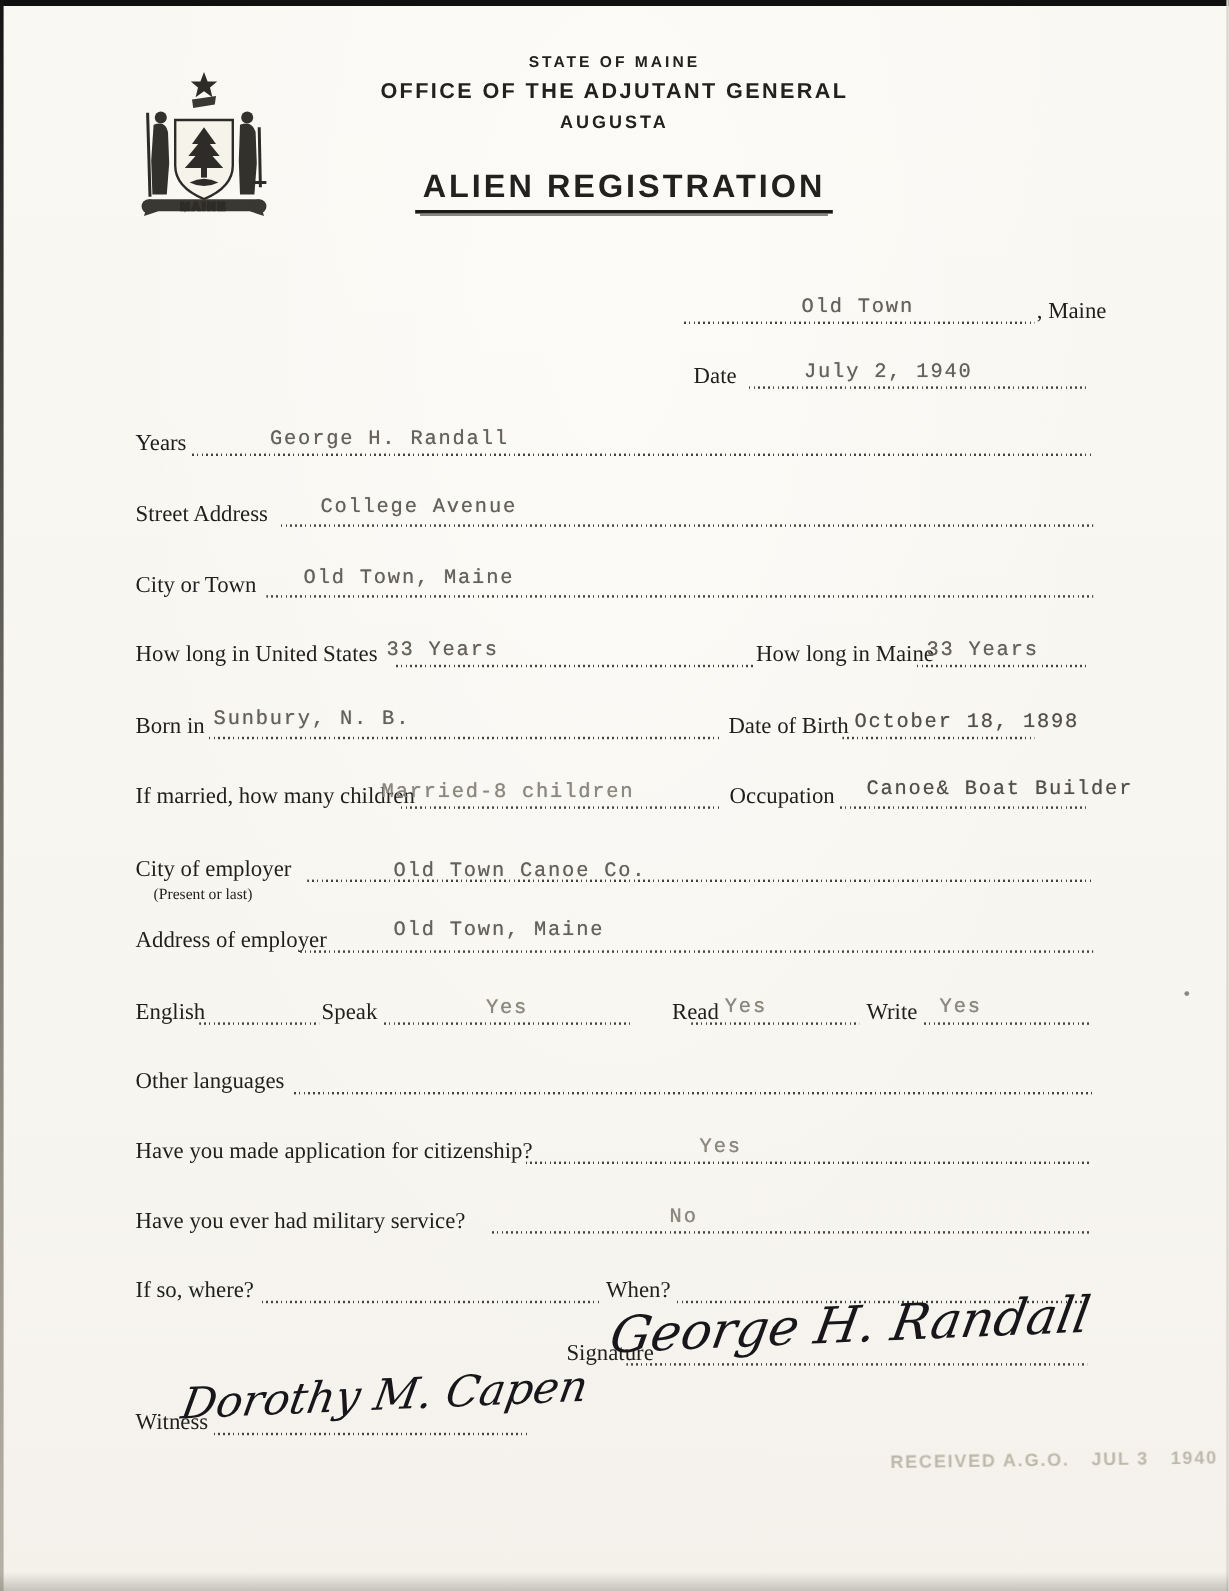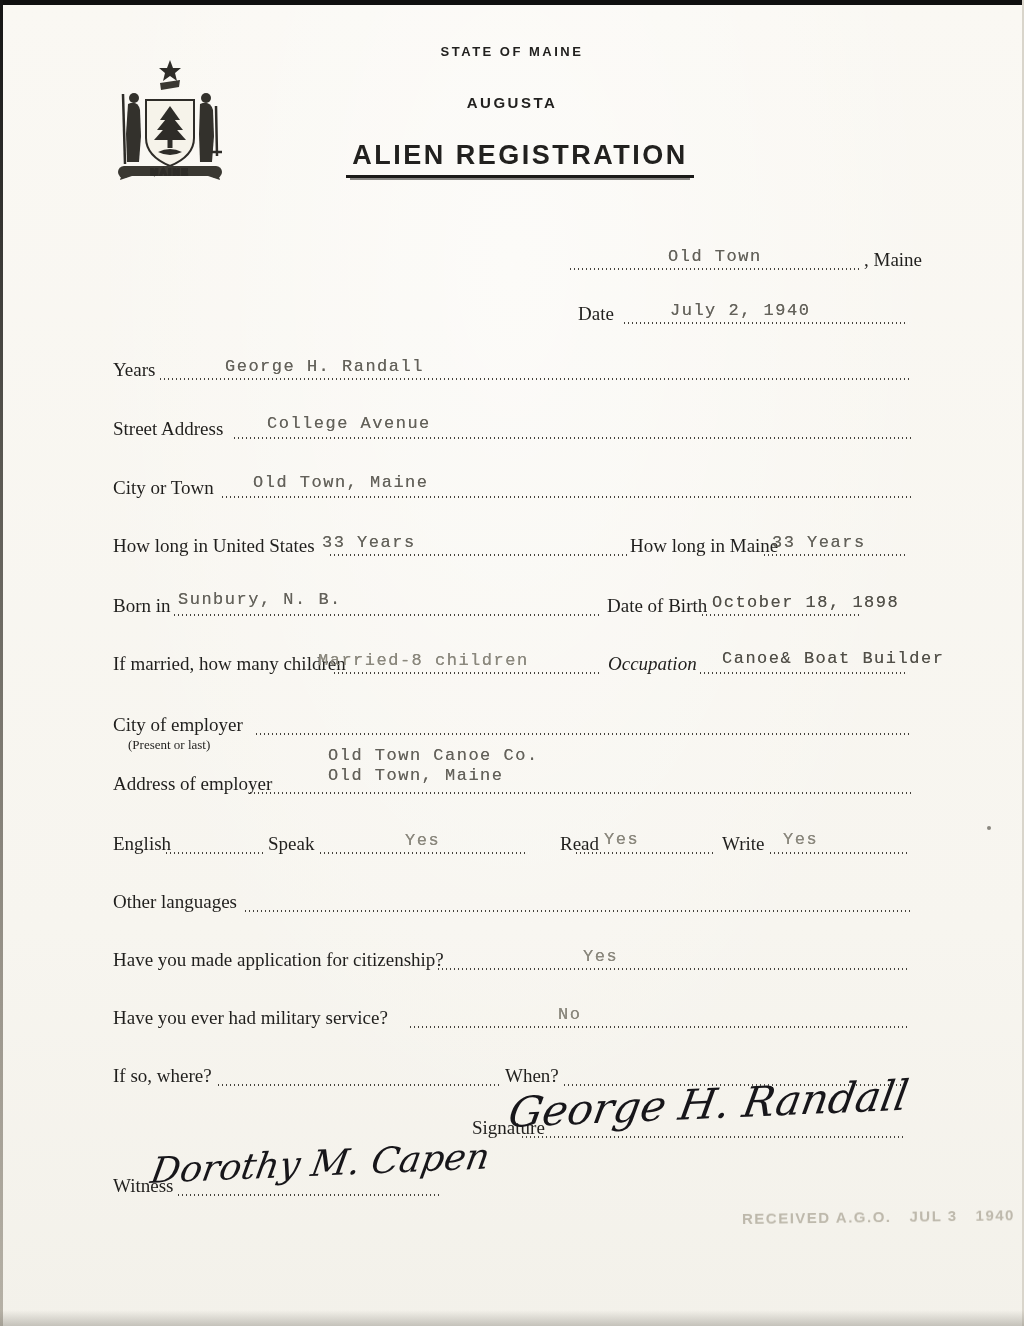--- a/index.html
+++ b/index.html
@@ -81,20 +81,21 @@
       <g>
         <path d="M14 110 L106 110 L110 124 L98 120 L22 120 L10 124 Z" fill="#3a3832" stroke="none"></path>
         <circle cx="14" cy="116" r="6" fill="#3a3832" stroke="none"></circle>
         <circle cx="106" cy="116" r="6" fill="#3a3832" stroke="none"></circle>
         <text x="60" y="119" text-anchor="middle" font-family="Liberation Sans, sans-serif" font-size="9" font-weight="bold" letter-spacing="2" fill="#ece8dc">MAINE</text>
       </g>
     </g>
   </svg>
 
   <div class="hdr-state hdr">STATE OF MAINE</div>
+  <div class="hdr-office hdr">OFFICE OF THE ADJUTANT GENERAL</div>
   <div class="hdr-city hdr">AUGUSTA</div>
   <div class="hdr-title hdr"><span class="t">ALIEN REGISTRATION</span></div>
 
   <div class="dots" style="left:570px;top:268px;width:292px;"></div>
   <div class="typed" style="left:668px;top:247px;">Old Town</div>
   <div class="lbl" style="left:864px;top:250px;">, Maine</div>
 
   <div class="lbl" style="left:578px;top:304px;">Date</div>
   <div class="dots" style="left:624px;top:322px;width:284px;"></div>
   <div class="typed" style="left:670px;top:301px;">July 2, 1940</div>
@@ -121,28 +122,28 @@
   <div class="lbl" style="left:113px;top:596px;">Born in</div>
   <div class="dots" style="left:174px;top:614px;width:426px;"></div>
   <div class="typed" style="left:178px;top:590px;">Sunbury, N. B.</div>
   <div class="lbl" style="left:607px;top:596px;">Date of Birth</div>
   <div class="dots" style="left:702px;top:614px;width:160px;"></div>
   <div class="typed t-dark" style="left:712px;top:593px;">October 18, 1898</div>
 
   <div class="lbl" style="left:113px;top:654px;">If married, how many children</div>
   <div class="dots" style="left:334px;top:672px;width:266px;"></div>
   <div class="typed t-light" style="left:318px;top:651px;">Married-8 children</div>
-  <div class="lbl" style="left:608px;top:654px;font-style:italic;">Occupation</div>
+  <div class="lbl" style="left:608px;top:654px;">Occupation</div>
   <div class="dots" style="left:700px;top:672px;width:206px;"></div>
   <div class="typed t-dark" style="left:722px;top:649px;">Canoe&amp; Boat Builder</div>
 
   <div class="lbl" style="left:113px;top:715px;">City of employer</div>
   <div class="lbl-sm" style="left:128px;top:738px;">(Present or last)</div>
   <div class="dots" style="left:256px;top:733px;width:655px;"></div>
-  <div class="typed" style="left:328px;top:746px;">Old Town Canoe Co.</div>
+  <div class="typed" style="left:328px;top:717px;">Old Town Canoe Co.</div>
 
   <div class="lbl" style="left:113px;top:774px;">Address of employer</div>
   <div class="dots" style="left:250px;top:792px;width:661px;"></div>
   <div class="typed" style="left:328px;top:766px;">Old Town, Maine</div>
 
   <div class="lbl" style="left:113px;top:834px;">English</div>
   <div class="dots" style="left:166px;top:852px;width:100px;"></div>
   <div class="lbl" style="left:268px;top:834px;">Speak</div>
   <div class="dots" style="left:320px;top:852px;width:208px;"></div>
   <div class="typed t-light" style="left:405px;top:831px;">Yes</div>

